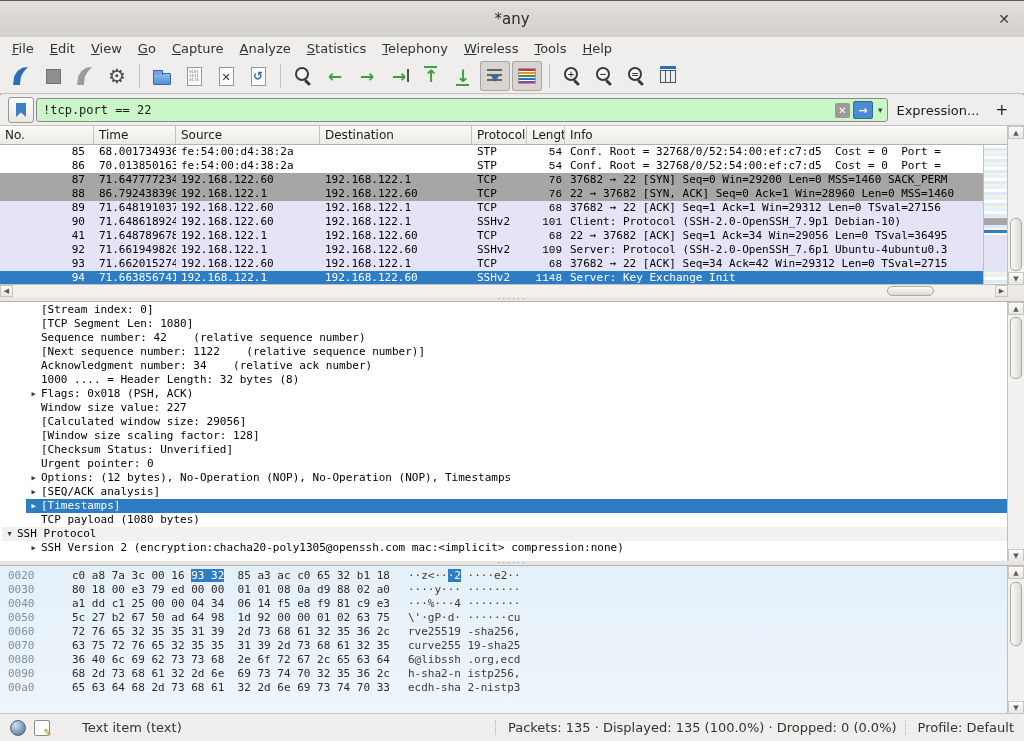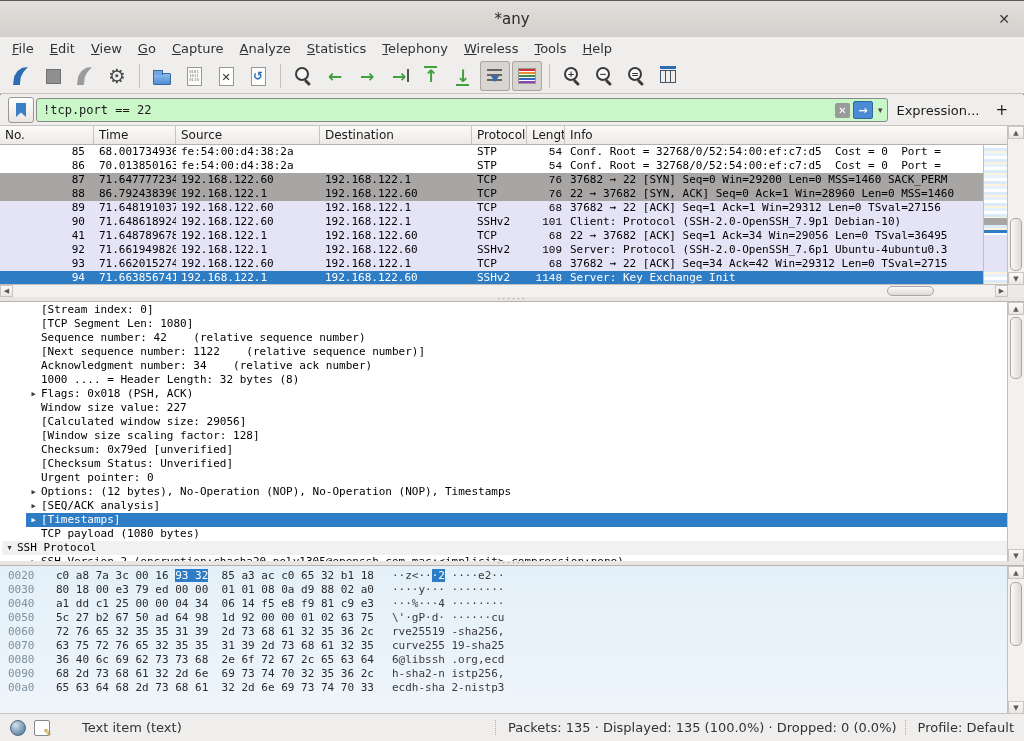--- a/index.html
+++ b/index.html
@@ -142,21 +142,21 @@
   .dinner.dsel{background:var(--selected);color:#fff;}
   .dinner.dsel .darrow{color:#fff;}
   .dinner.dshade{background:#f1f1f1;}
   .dt-vsbar{top:0;bottom:0;}
   
   .hexpane{position:absolute;left:0;top:565px;width:1024px;height:148px;
     background:linear-gradient(var(--hex-bg),#eef5fb);border-top:1px solid #b5b2af;overflow:hidden;}
   .hrows{position:absolute;left:0;top:3px;right:16px;bottom:0;overflow:hidden;}
   .hrow{display:flex;height:14px;font:11px/14px "DejaVu Sans Mono",monospace;color:#2a2a2a;white-space:pre;}
   .hoff{width:36px;flex:none;text-align:left;padding-left:8px;color:#7d8f9e;}
-  .hhex{margin-left:12px;flex:none;}
+  .hhex{margin-left:28px;flex:none;}
   .hasc{margin-left:18px;flex:none;color:#3a3a3a;}
   .hl{background:var(--selected);color:#fff;}
   .hx-vsbar{top:0;bottom:0;}
   
   .statusbar{position:absolute;left:0;top:713px;width:1024px;height:28px;background:#f0eeec;
     border-top:1px solid #c6c3c0;display:flex;align-items:center;padding:0 10px;box-sizing:border-box;gap:8px;
     font-size:13px;color:#2e3436;}
   .expert-dot{width:14px;height:14px;border-radius:50%;flex:none;
     background:radial-gradient(circle at 35% 30%,#cfe0ef,#6b8cab 70%,#4a6a8a);border:1px solid #51677d;}
   .comment-icon{width:14px;height:14px;background:#fff;border:1px solid #8a8a8a;border-radius:2px;
@@ -458,27 +458,20 @@
         <span class="dind i1"></span>
         <span class="dinner">
           <span class="darrow"></span>
           <span class="dtext">[Window size scaling factor: 128]</span>
         </span>
       </div>
       <div class="dline">
         <span class="dind i1"></span>
         <span class="dinner">
           <span class="darrow"></span>
-          <span class="dtext">Checksum: 0x79ed [unverified]</span>
-        </span>
-      </div>
-      <div class="dline">
-        <span class="dind i1"></span>
-        <span class="dinner">
-          <span class="darrow"></span>
           <span class="dtext">[Checksum Status: Unverified]</span>
         </span>
       </div>
       <div class="dline">
         <span class="dind i1"></span>
         <span class="dinner">
           <span class="darrow"></span>
           <span class="dtext">Urgent pointer: 0</span>
         </span>
       </div>

